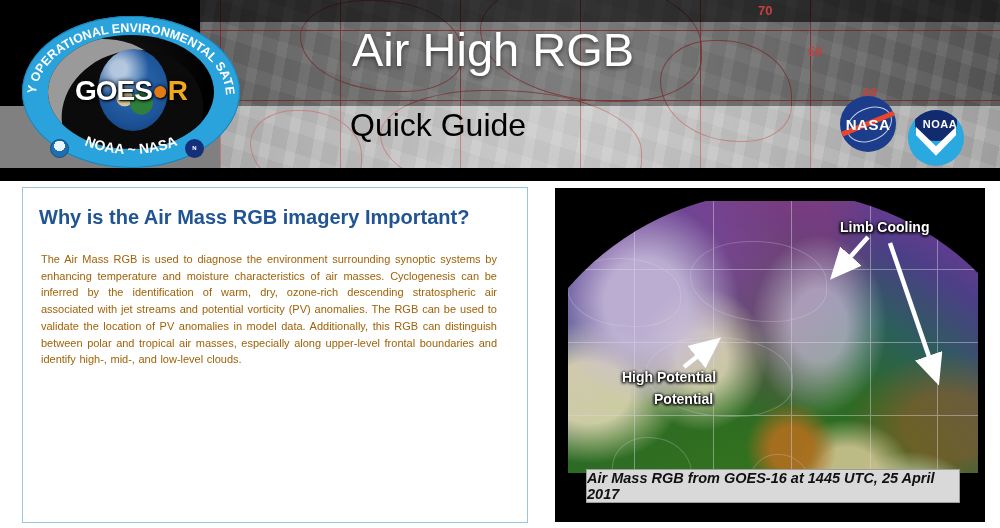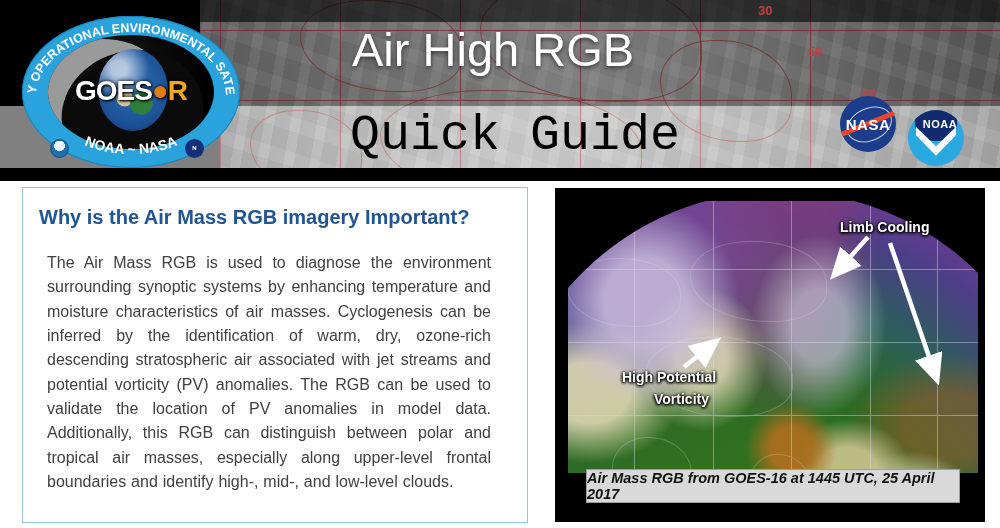--- a/index.html
+++ b/index.html
@@ -128,22 +128,22 @@
 
   
   .ttl-main{
     position:absolute;left:352px;top:22px;
     font-size:47px;color:#fff;font-weight:normal;letter-spacing:0px;
     text-shadow:0 2px 4px rgba(0,0,0,.55);
     font-family:"Liberation Sans",sans-serif;z-index:7;
   }
   .ttl-sub{
     position:absolute;left:350px;top:107px;
-    font-size:50px;color:#000;font-weight:normal;
-    font-family:Liberation Mono, monospace;z-index:7;
+    font-size:32px;color:#000;font-weight:normal;
+    font-family:Liberation Sans, sans-serif;z-index:7;
   }
 
   
   .nasa-logo{
     position:absolute;left:840px;top:96px;width:56px;height:56px;border-radius:50%;
     background:#1c3c8c;z-index:8;overflow:hidden;
   }
   .nasa-logo .swoop{
     position:absolute;left:-6%;top:44%;width:112%;height:5px;background:#e8452b;
     transform:rotate(-22deg);border-radius:3px;
@@ -181,21 +181,21 @@
   .lpanel{
     position:absolute;left:22px;top:187px;width:506px;height:336px;
     border:1px solid #9cc3e0;background:#fff;box-sizing:border-box;
     padding:16px 28px 0 16px;
   }
   .lpanel h2{
     margin:0 0 20px 0;font-size:20px;line-height:1.35;font-weight:bold;
     color:#205493;font-family:"Liberation Sans",sans-serif;
   }
   .lpanel p{
-    margin:8px;font-size:16px;line-height:1.52;color:#404040;
+    margin:2px;font-size:11px;line-height:1.52;color:#a16207;
     text-align:justify;font-family:"Liberation Sans",sans-serif;
     word-spacing:.5px;
   }
 
   
   .rpanel{
     position:absolute;left:555px;top:188px;width:430px;height:334px;
     background:#000;border:3px solid #000;box-sizing:border-box;
   }
   .satbox{
@@ -270,23 +270,23 @@
     </div>
   </div>
 
   <div class="band band-a"></div>
   <div class="band band-b"></div>
   <div class="band band-c"></div>
   <div class="band band-d"></div>
   <div class="leftblk"></div>
   <div class="leftgray"></div>
 
-  <span class="latlab" style="left:758px;top:3px;">30</span>
+  <span class="latlab" style="left:758px;top:3px;">70</span>
   <span class="latlab" style="left:808px;top:44px;">50</span>
-  <span class="latlab" style="left:862px;top:86px;">40</span>
+  <span class="latlab" style="left:862px;top:86px;font-family:Liberation Mono, monospace;">40</span>
 
   <div class="goesr">
     <div class="goesr-inner">
       <div class="goesr-swoosh"></div>
       <div class="goesr-swoosh2"></div>
       <div class="goesr-earth"></div>
       <div class="goesr-txt">
         <span>GOES</span><em>●</em><b>R</b>
       </div>
     </div>
@@ -353,17 +353,17 @@
           <path d="M0,0 L7,3.2 L0,6.4 z" fill="#ffffff"></path>
         </marker>
       </defs>
       <line x1="300" y1="36" x2="268" y2="72" stroke="#fff" stroke-width="4.5" marker-end="url(#ah)"></line>
       <line x1="322" y1="42" x2="368" y2="176" stroke="#fff" stroke-width="4.5" marker-end="url(#ah)"></line>
       <line x1="116" y1="166" x2="146" y2="142" stroke="#fff" stroke-width="4.5" marker-end="url(#ah)"></line>
     </svg>
 
     <div class="annot" style="left:272px;top:18px;">Limb Cooling</div>
     <div class="annot" style="left:54px;top:168px;">High Potential</div>
-    <div class="annot" style="left:86px;top:190px;">Vorticity</div>
+    <div class="annot" style="left:86px;top:190px;">Potential</div>
   </div>
 
   <div class="caption">Air Mass RGB from GOES-16 at 1445 UTC, 25 April 2017</div>
 </div>
 
 </body></html>

